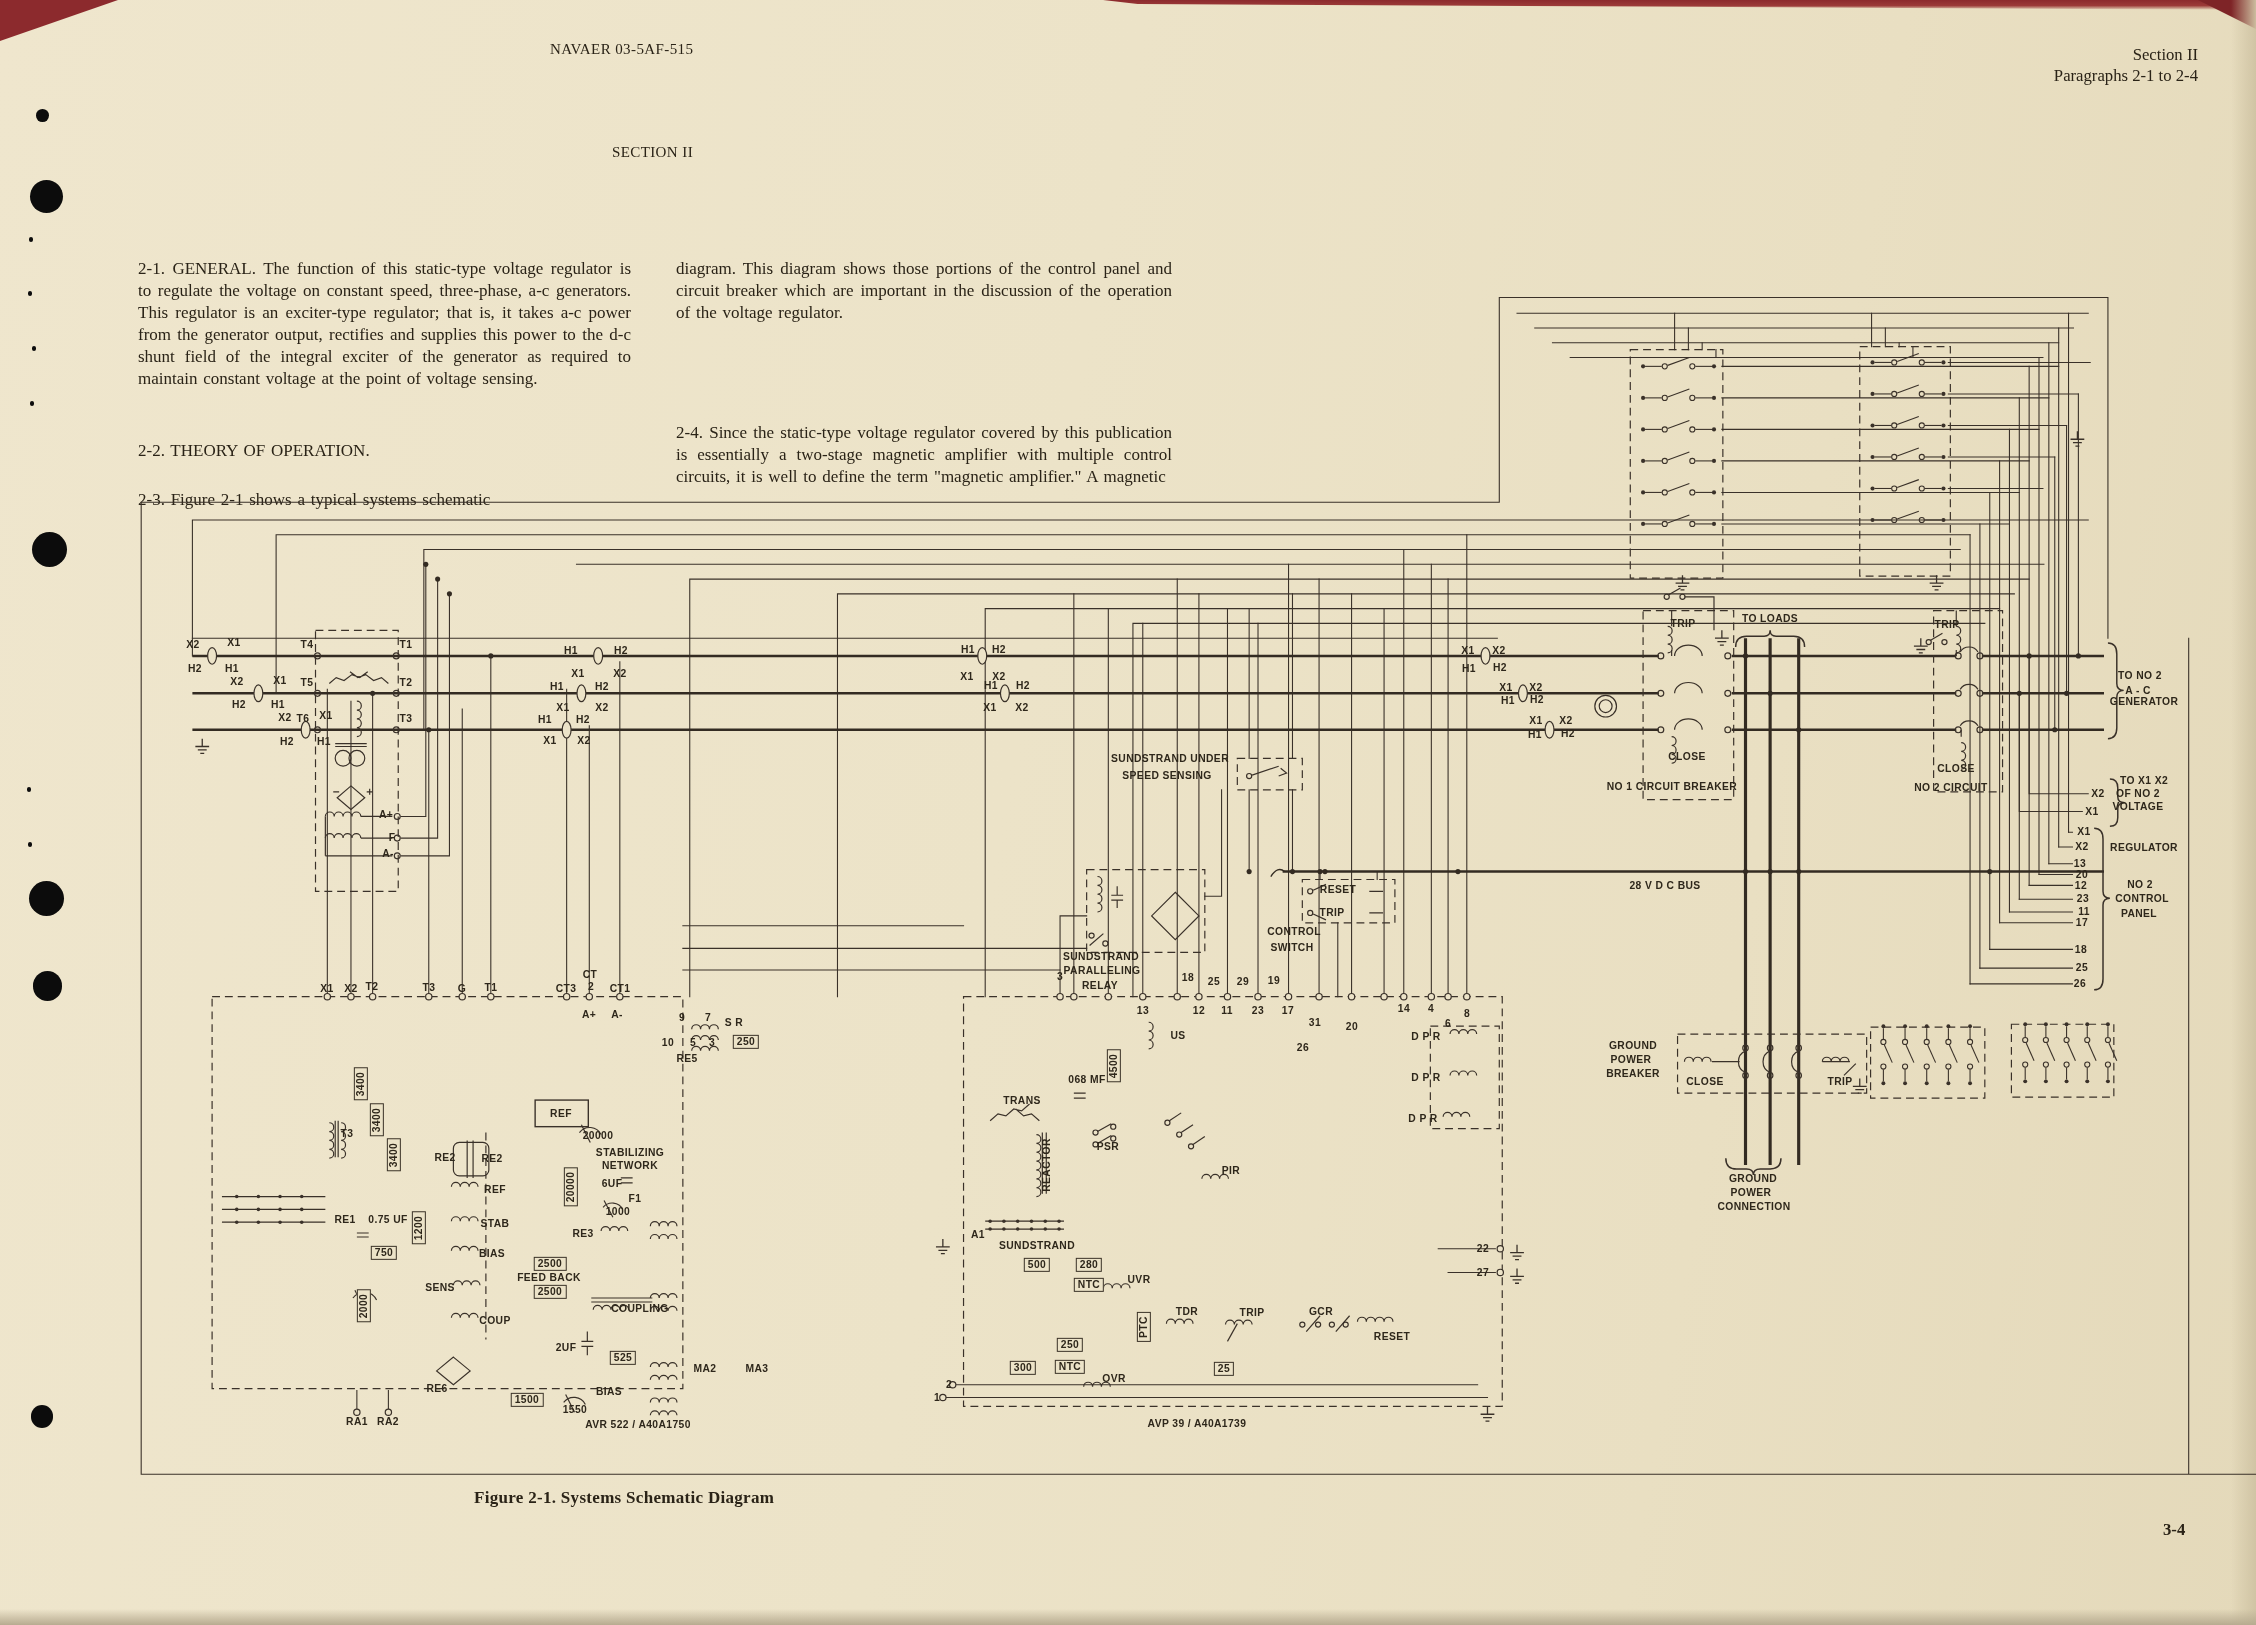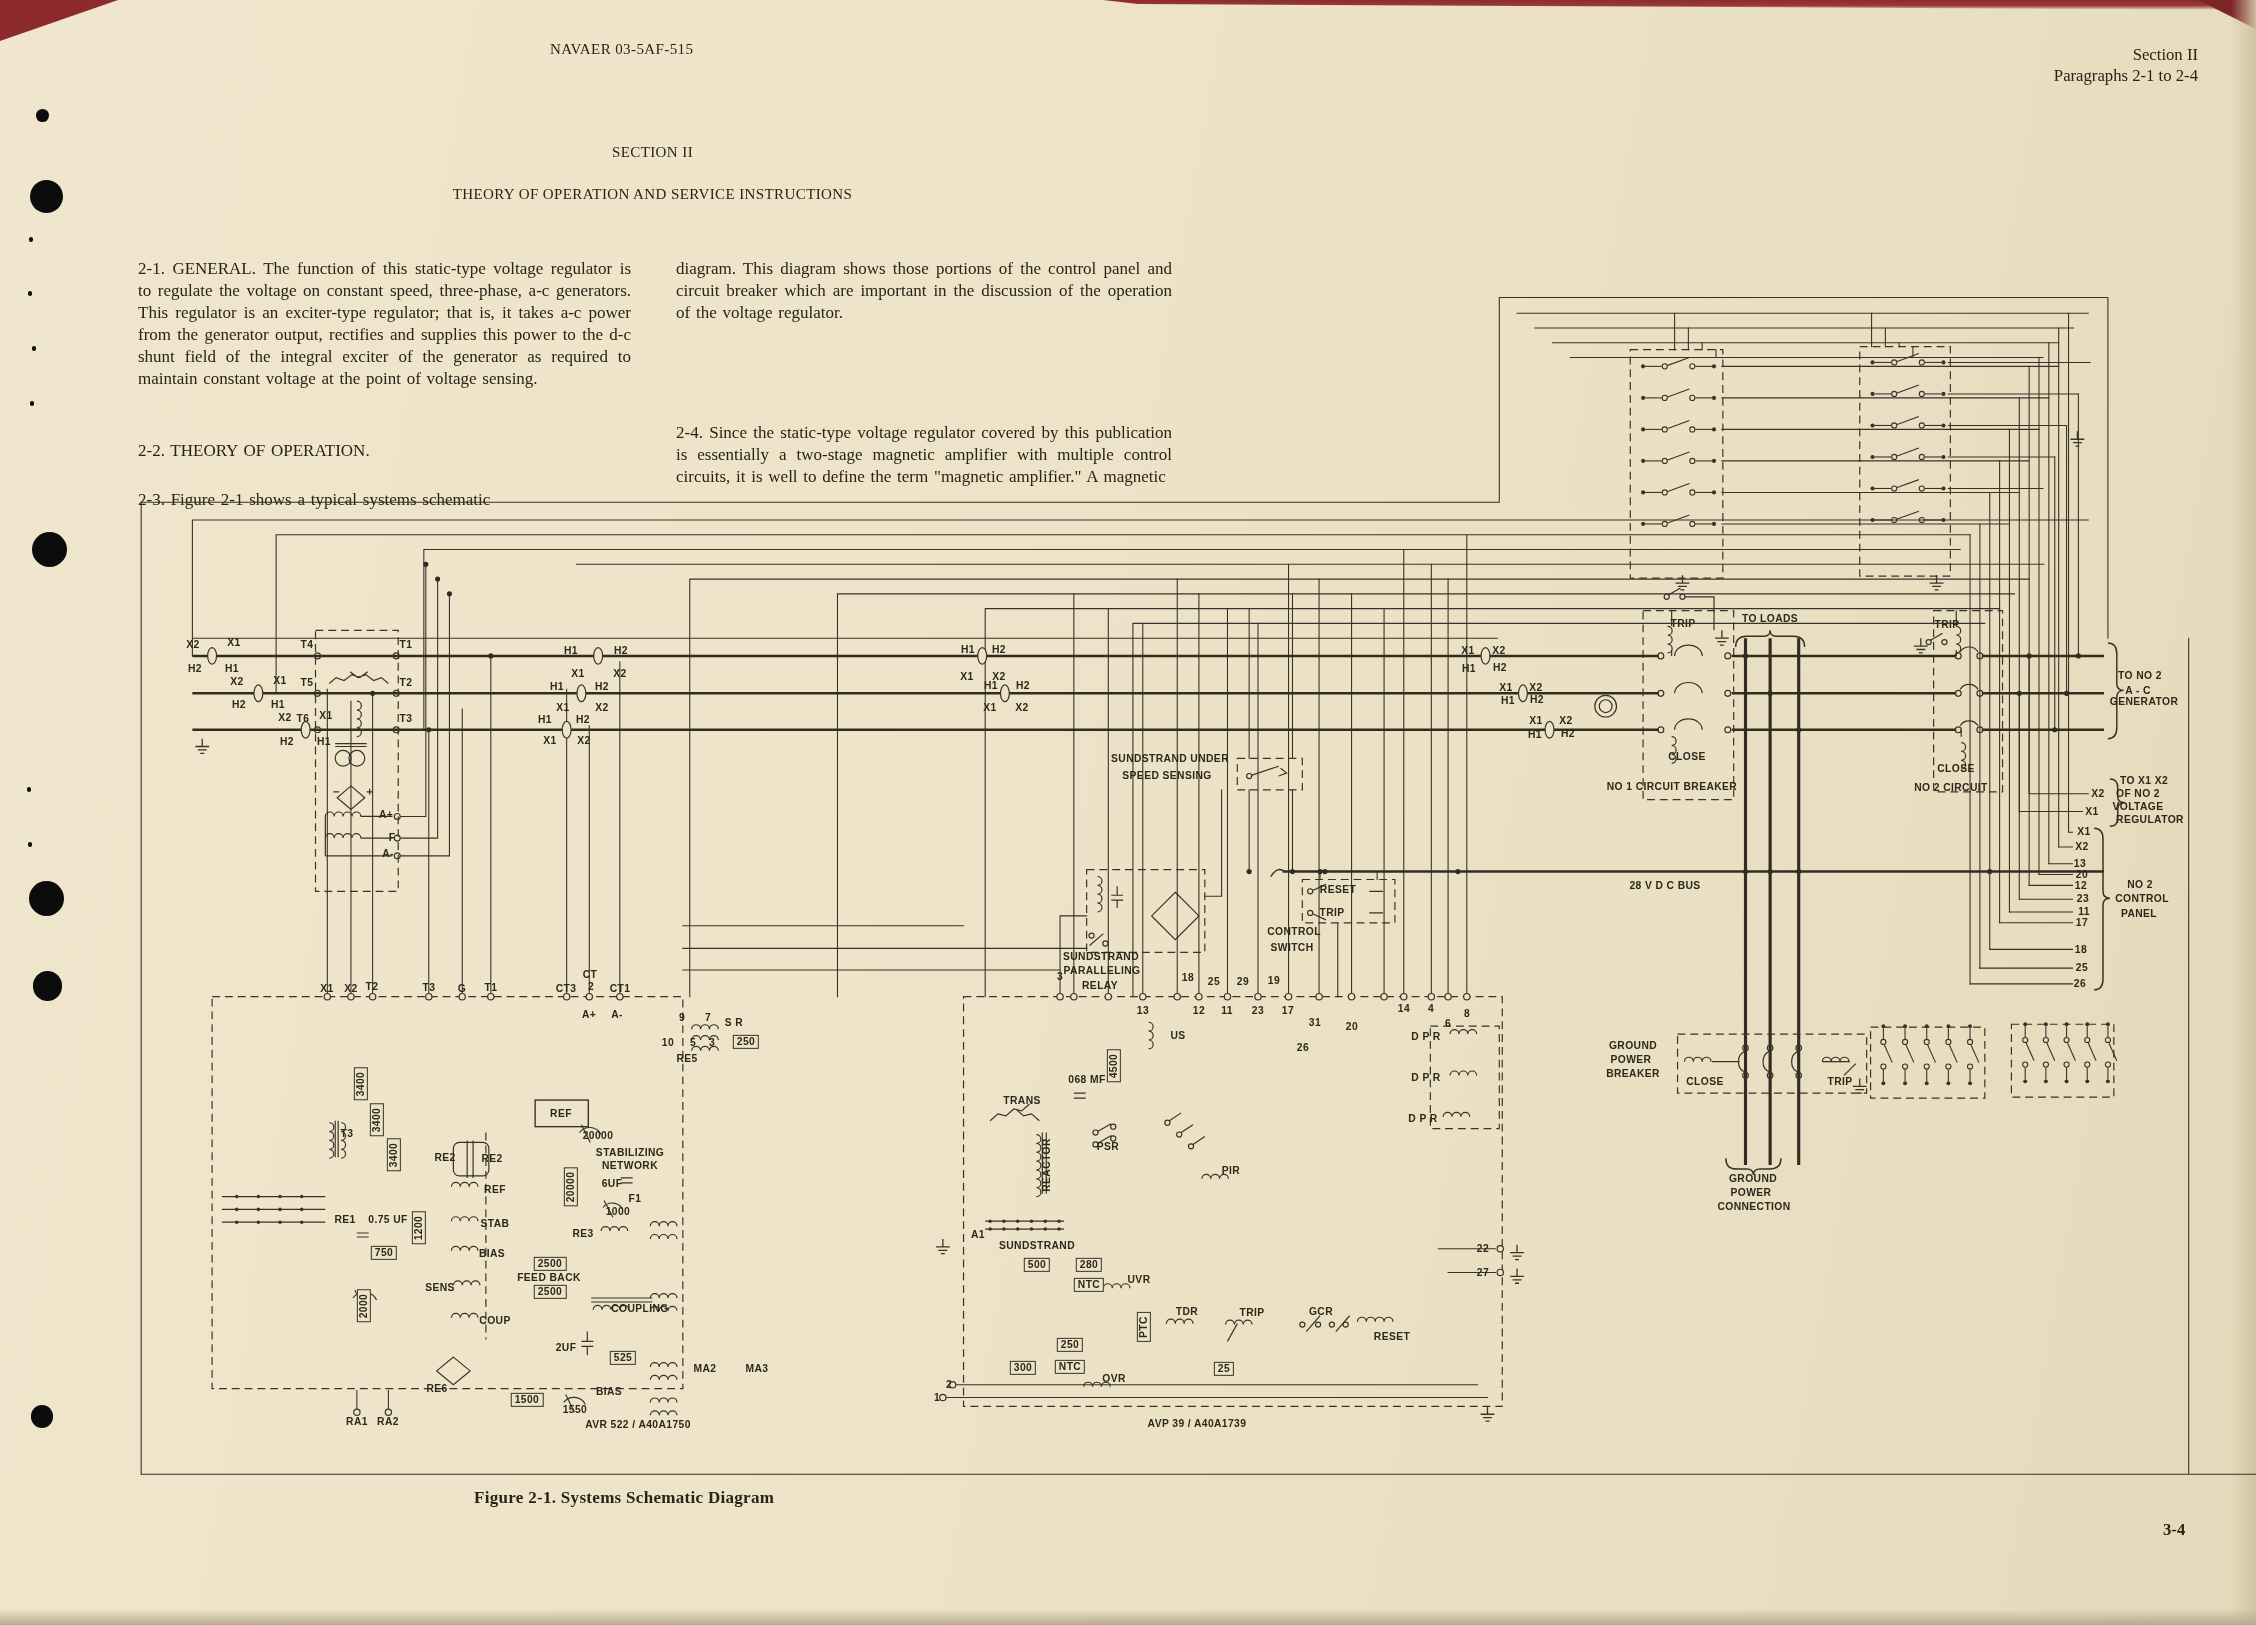--- a/index.html
+++ b/index.html
@@ -60,21 +60,20 @@
     <div class="hole" style="left:26.6px;top:787px;width:4.9px;height:4.9px;"></div>
     <div class="hole" style="left:27.6px;top:842px;width:4.9px;height:4.9px;"></div>
   </div>
 
   <div class="abs hdr" style="left:550px;top:41px;">NAVAER 03-5AF-515</div>
   <div class="abs hdr-right" style="left:1901px;top:45px;width:297px;">
     <div>Section II</div>
     <div>Paragraphs 2-1 to 2-4</div>
   </div>
   <div class="abs center-block hdr" style="left:138px;top:144px;width:1029px;">SECTION II</div>
-  <div class="abs center-block hdr" style="left:138px;top:186px;width:1029px;">THEORY OF OPERATION AND SERVICE INSTRUCTIONS</div>
 
   <div class="abs para" style="left:138px;top:258px;">2-1.   GENERAL.  The function of this static-type voltage regulator is to regulate the voltage on constant speed, three-phase, a-c generators.  This regulator is an exciter-type regulator; that is, it takes a-c power from the generator output, rectifies and supplies this power to the d-c shunt field of the integral exciter of the generator as required to maintain constant voltage at the point of voltage sensing.</div>
   <div class="abs para" style="left:138px;top:440px;">2-2.  THEORY OF OPERATION.</div>
   <div class="abs para" style="left:138px;top:489px;">2-3.   Figure 2-1 shows a typical systems schematic</div>
   <div class="abs para" style="left:676px;top:258px;width:496px;">diagram.  This diagram shows those portions of the control panel and circuit breaker which are important in the discussion of the operation of the voltage regulator.</div>
   <div class="abs para" style="left:676px;top:422px;width:496px;">2-4.   Since the static-type voltage regulator covered by this publication is essentially a two-stage magnetic amplifier with multiple control circuits, it is well to define the term "magnetic amplifier."  A magnetic</div>
 
   <svg class="abs" style="left:0;top:0;" width="2257" height="1625" viewBox="0 0 2291 1650">
     <defs>
       <g id="gnd" stroke="#3a3129" stroke-width="1.3" fill="none">
@@ -550,21 +549,21 @@
       <div class="lbl" style="left: 1956px; top: 769px;">CLOSE</div>
       <div class="lbl" style="left: 1951px; top: 788px;">NO 2 CIRCUIT</div>
       <div class="lbl" style="left: 2140px; top: 676px;">TO NO 2</div>
       <div class="lbl" style="left: 2138px; top: 691px;">A - C</div>
       <div class="lbl" style="left: 2144px; top: 702px;">GENERATOR</div>
       <div class="lbl" style="left: 2098px; top: 794px;">X2</div>
       <div class="lbl" style="left: 2092px; top: 812px;">X1</div>
       <div class="lbl" style="left: 2144px; top: 781px;">TO X1  X2</div>
       <div class="lbl" style="left: 2138px; top: 794px;">OF NO 2</div>
       <div class="lbl" style="left: 2138px; top: 807px;">VOLTAGE</div>
-      <div class="lbl" style="left: 2144px; top: 820px; padding-left: 12px;">REGULATOR</div>
+      <div class="lbl" style="left: 2144px; top: 848px;">REGULATOR</div>
       <div class="lbl" style="left: 2084px; top: 832px;">X1</div>
       <div class="lbl" style="left: 2082px; top: 847px;">X2</div>
       <div class="lbl" style="left: 2080px; top: 864px;">13</div>
       <div class="lbl" style="left: 2082px; top: 875px;">20</div>
       <div class="lbl" style="left: 2081px; top: 886px;">12</div>
       <div class="lbl" style="left: 2083px; top: 899px;">23</div>
       <div class="lbl" style="left: 2084px; top: 912px;">11</div>
       <div class="lbl" style="left: 2082px; top: 923px;">17</div>
       <div class="lbl" style="left: 2081px; top: 950px;">18</div>
       <div class="lbl" style="left: 2082px; top: 968px;">25</div>

